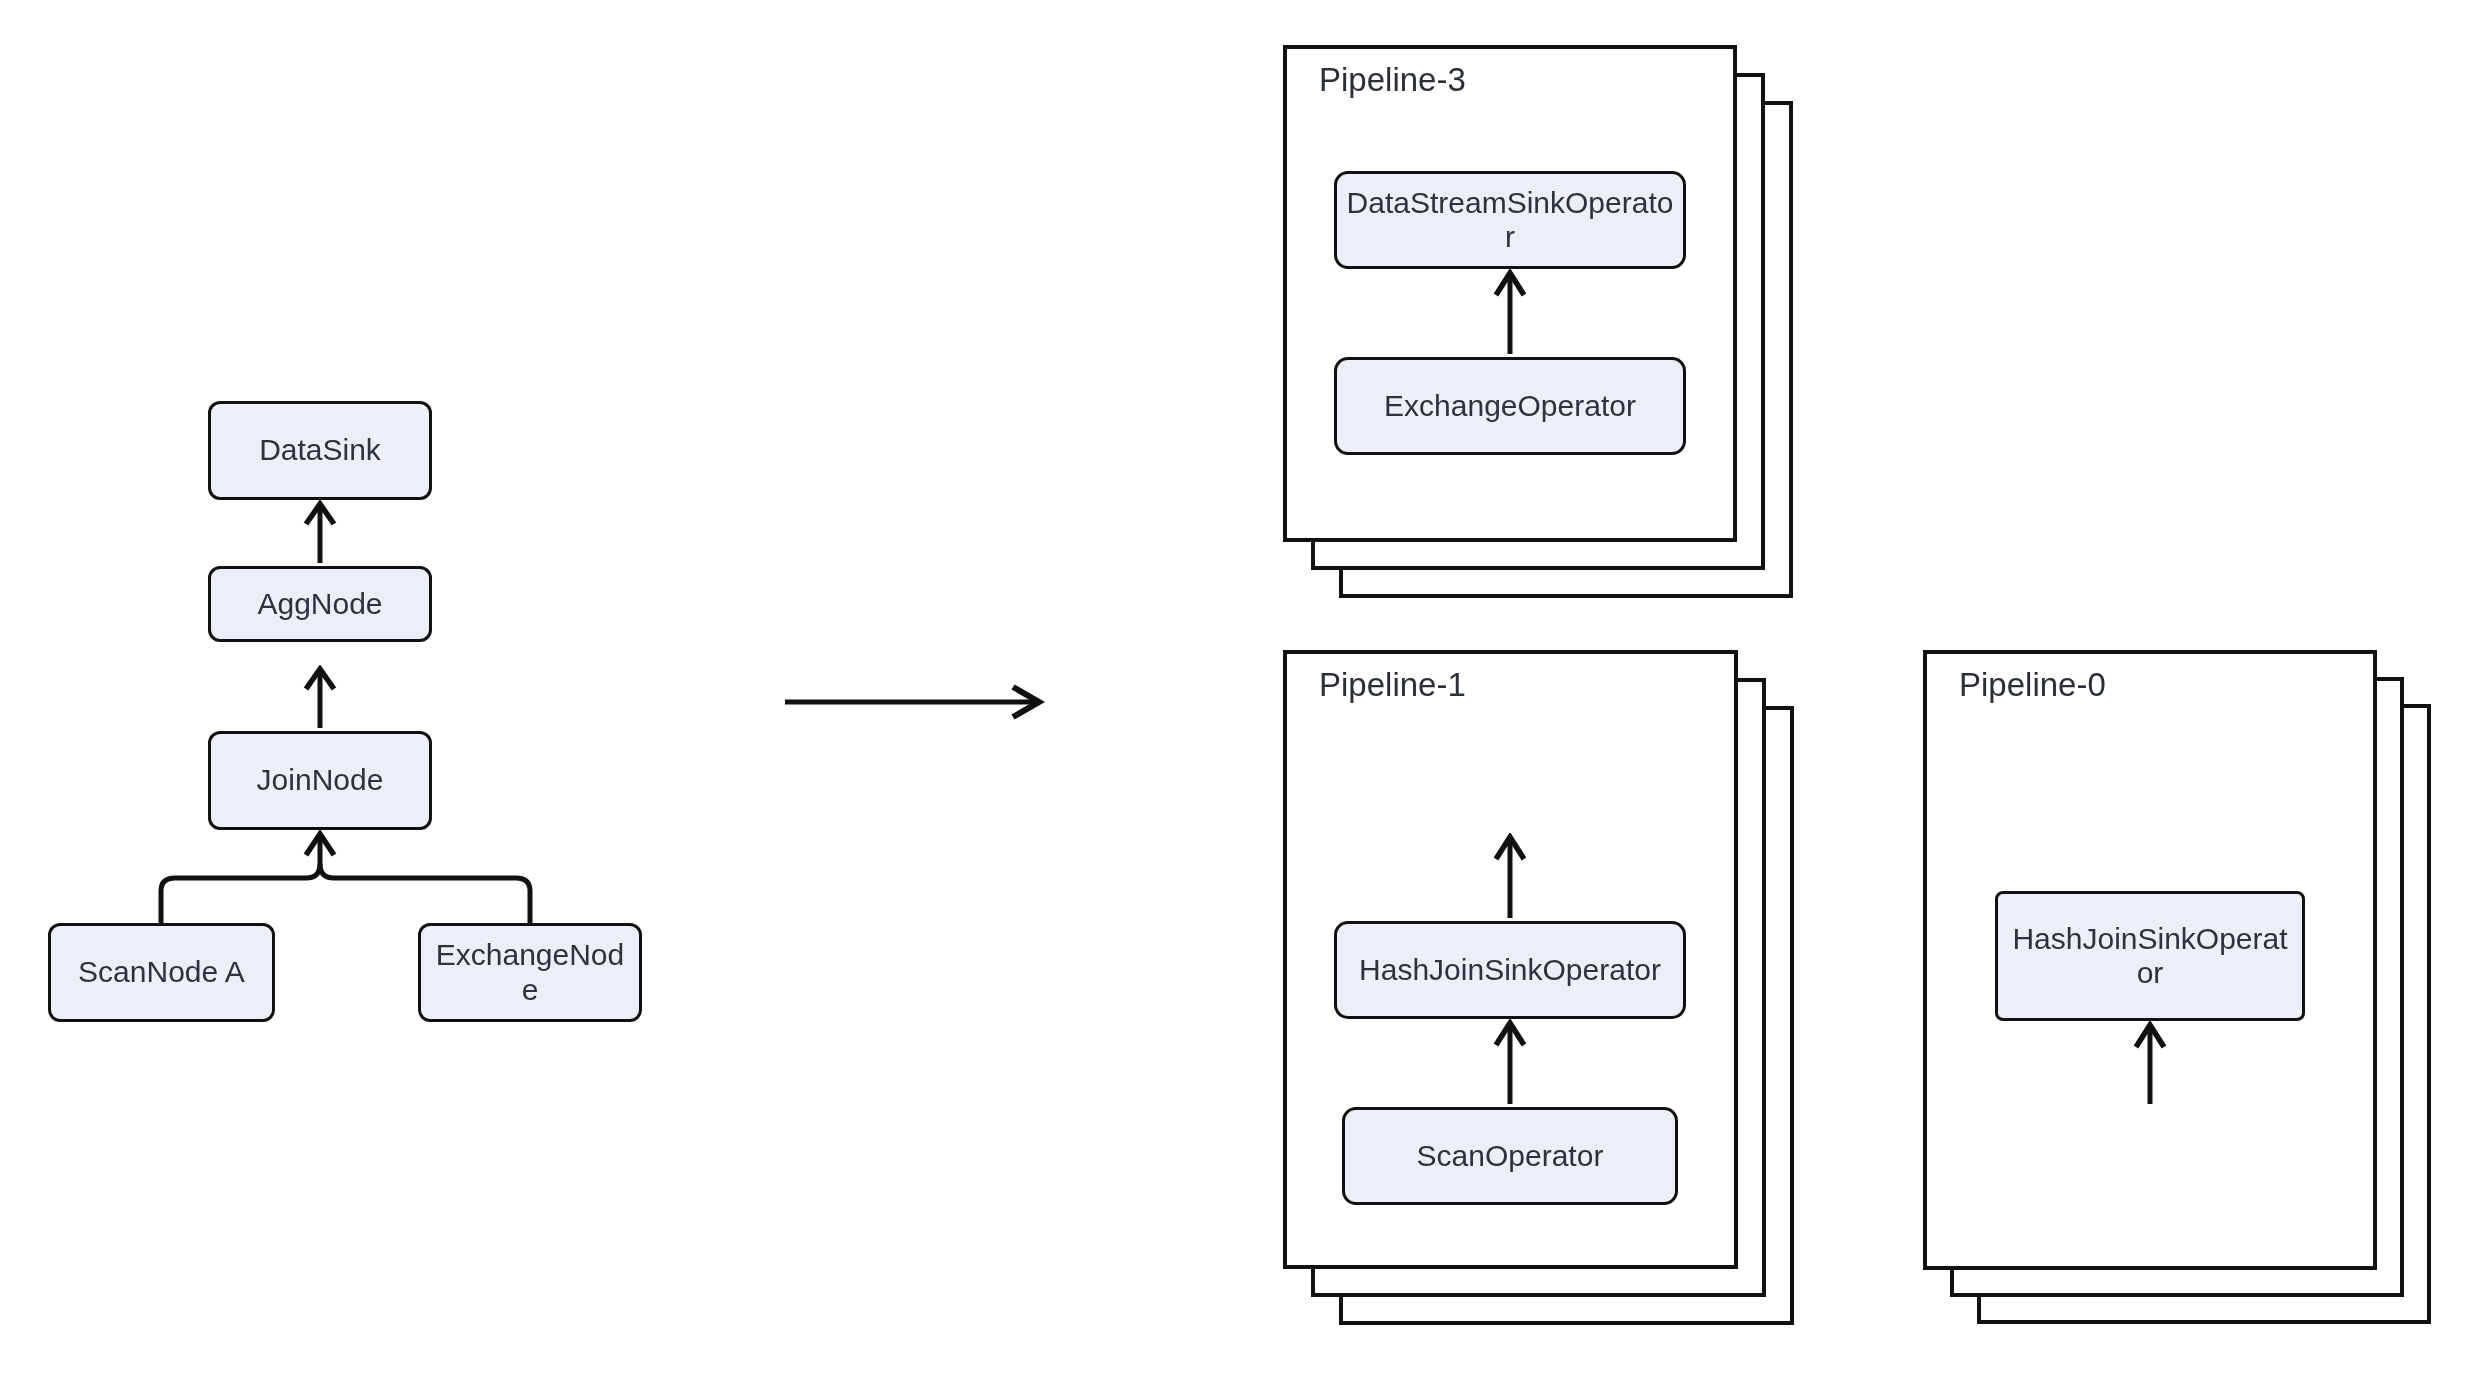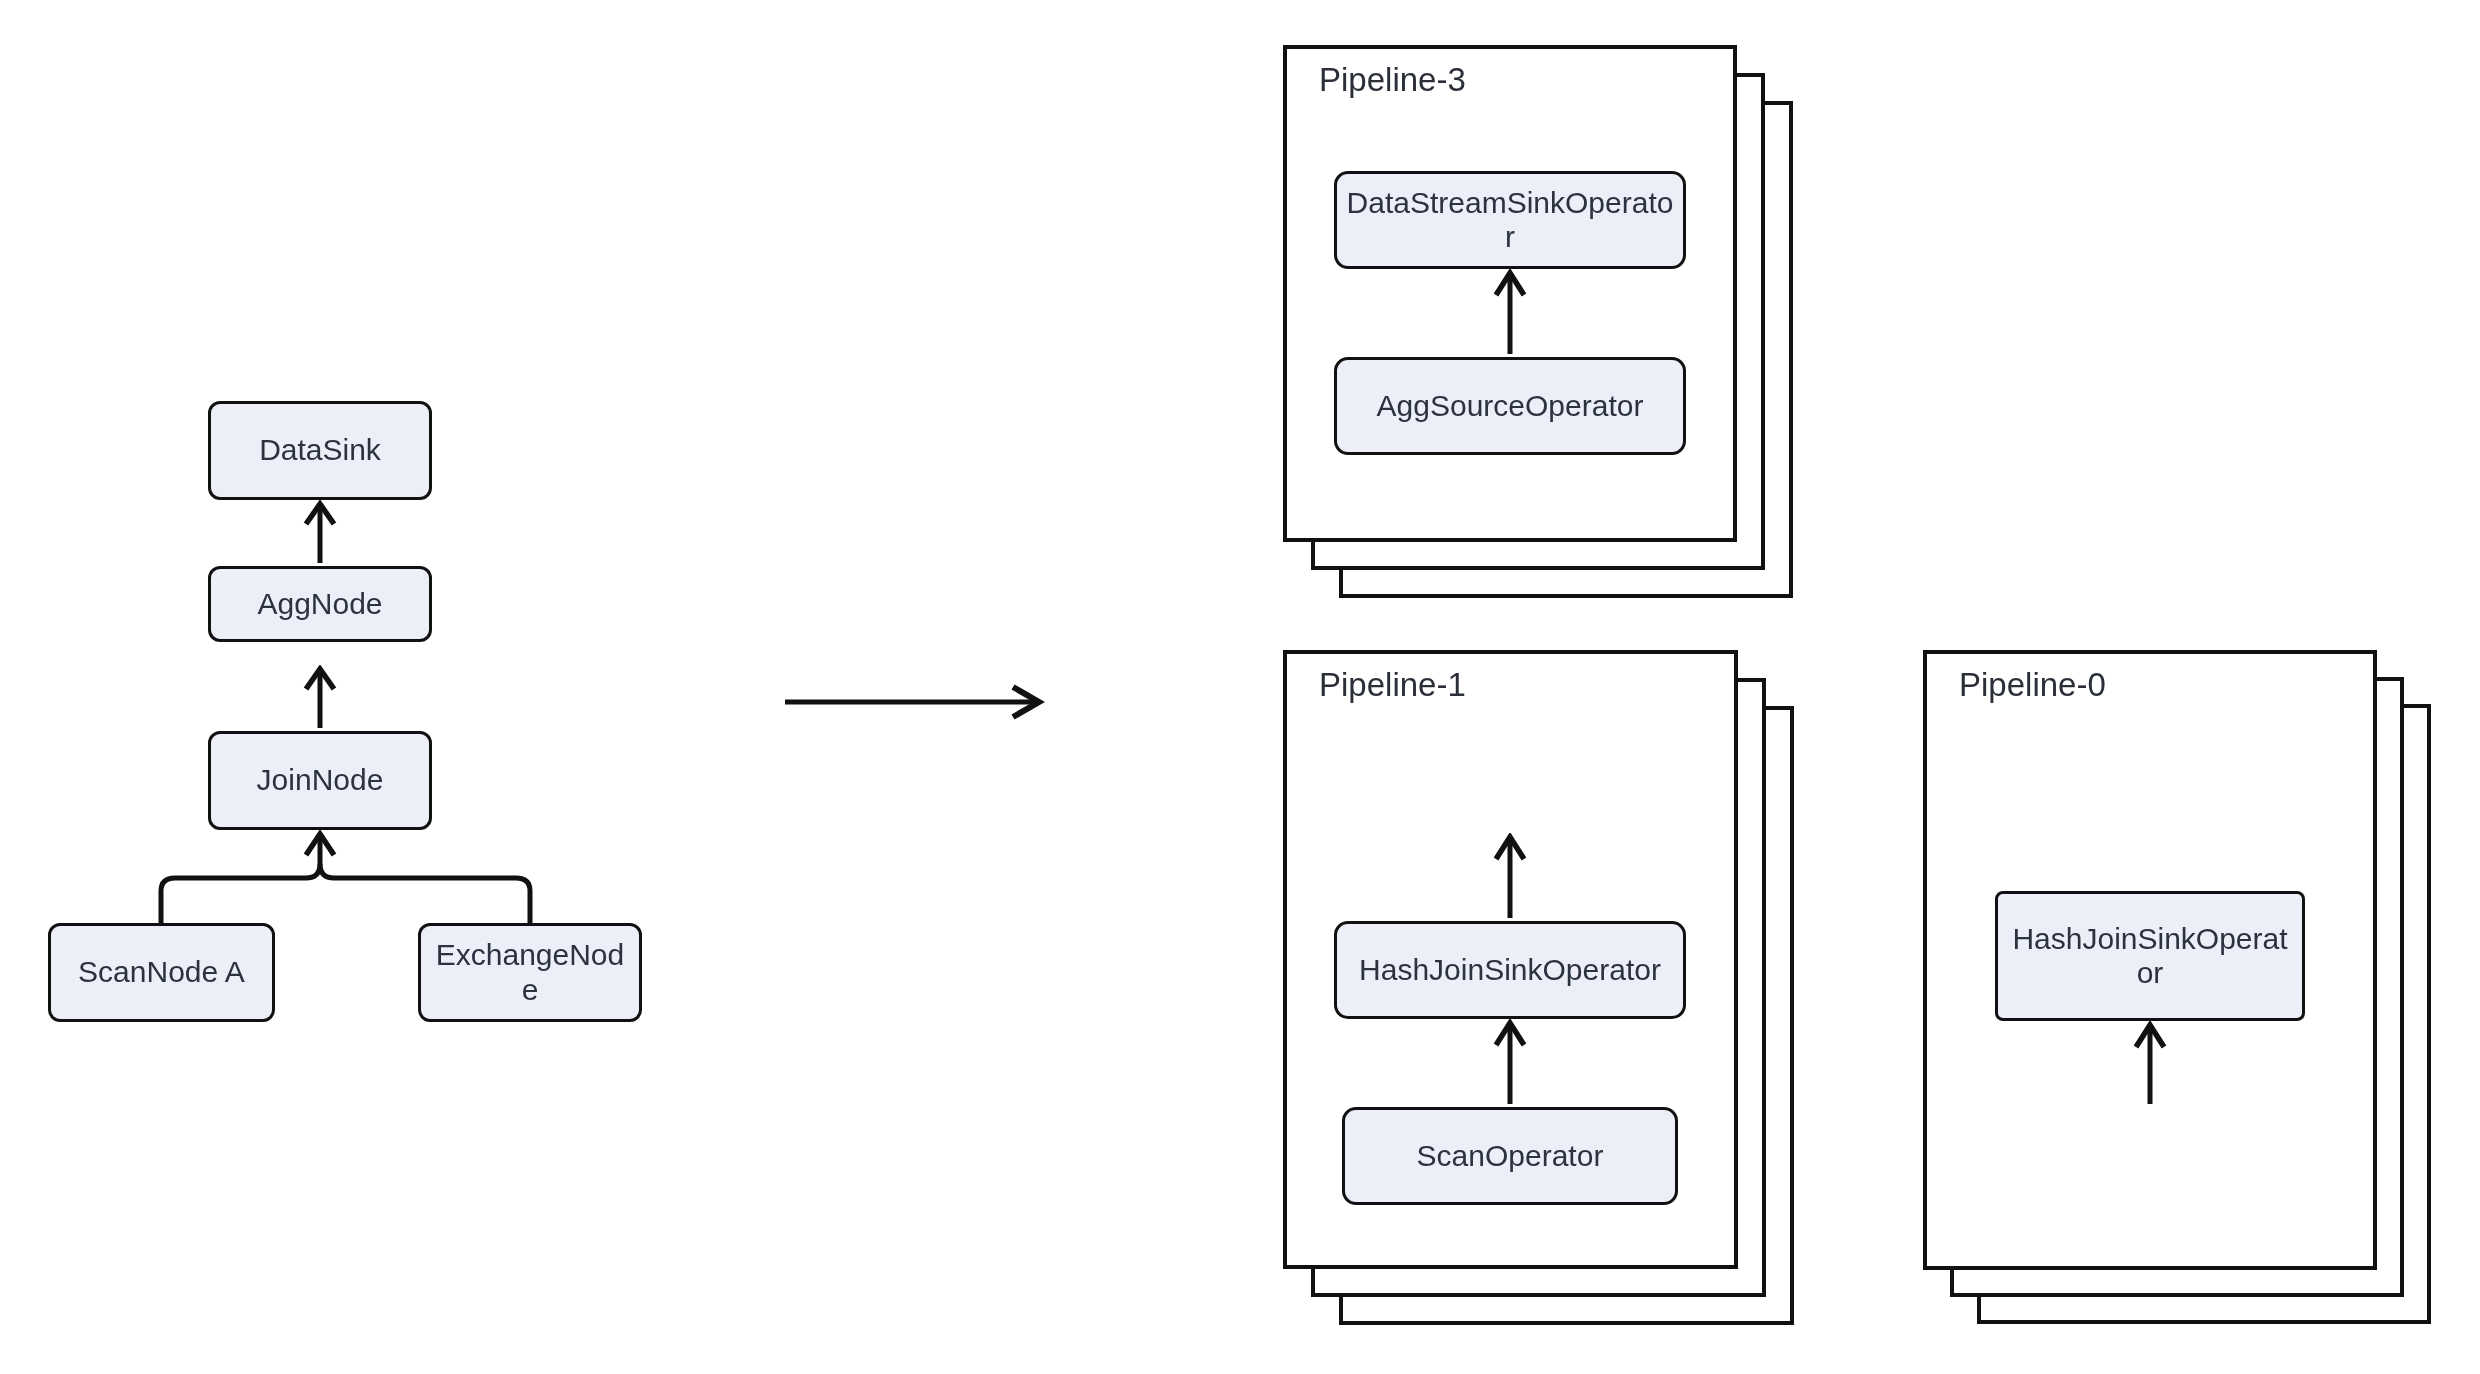--- a/index.html
+++ b/index.html
@@ -86,21 +86,21 @@
   </div>
 
   <div class="card" style="left:1339px;top:101px;width:454px;height:497px"></div>
   <div class="card" style="left:1311px;top:73px;width:454px;height:497px"></div>
   <div class="card" style="left:1283px;top:45px;width:454px;height:497px">
     <div class="card-label">Pipeline-3</div>
   </div>
 
   <div class="node" style="left:1334px;top:171px;width:352px;height:98px;border-radius:14px">DataStreamSinkOperator</div>
 
-  <div class="node" style="left:1334px;top:357px;width:352px;height:98px;border-radius:14px">AggSourceOperator</div>
+  <div class="node" style="left:1334px;top:357px;width:352px;height:98px;border-radius:14px">ExchangeOperator</div>
 
   <div class="arrow" style="left:1488px;top:269px">
     <svg width="44" height="88" viewBox="0 0 44 88">
       <path d="M22 8 L22 85" stroke="#111" stroke-width="5" fill="none"></path>
       <path d="M8 26 L22 4 L36 26" stroke="#111" stroke-width="5.5" fill="none" stroke-linejoin="miter"></path>
     </svg>
   </div>
 
   <div class="card" style="left:1339px;top:706px;width:455px;height:619px"></div>
   <div class="card" style="left:1311px;top:678px;width:455px;height:619px"></div>

